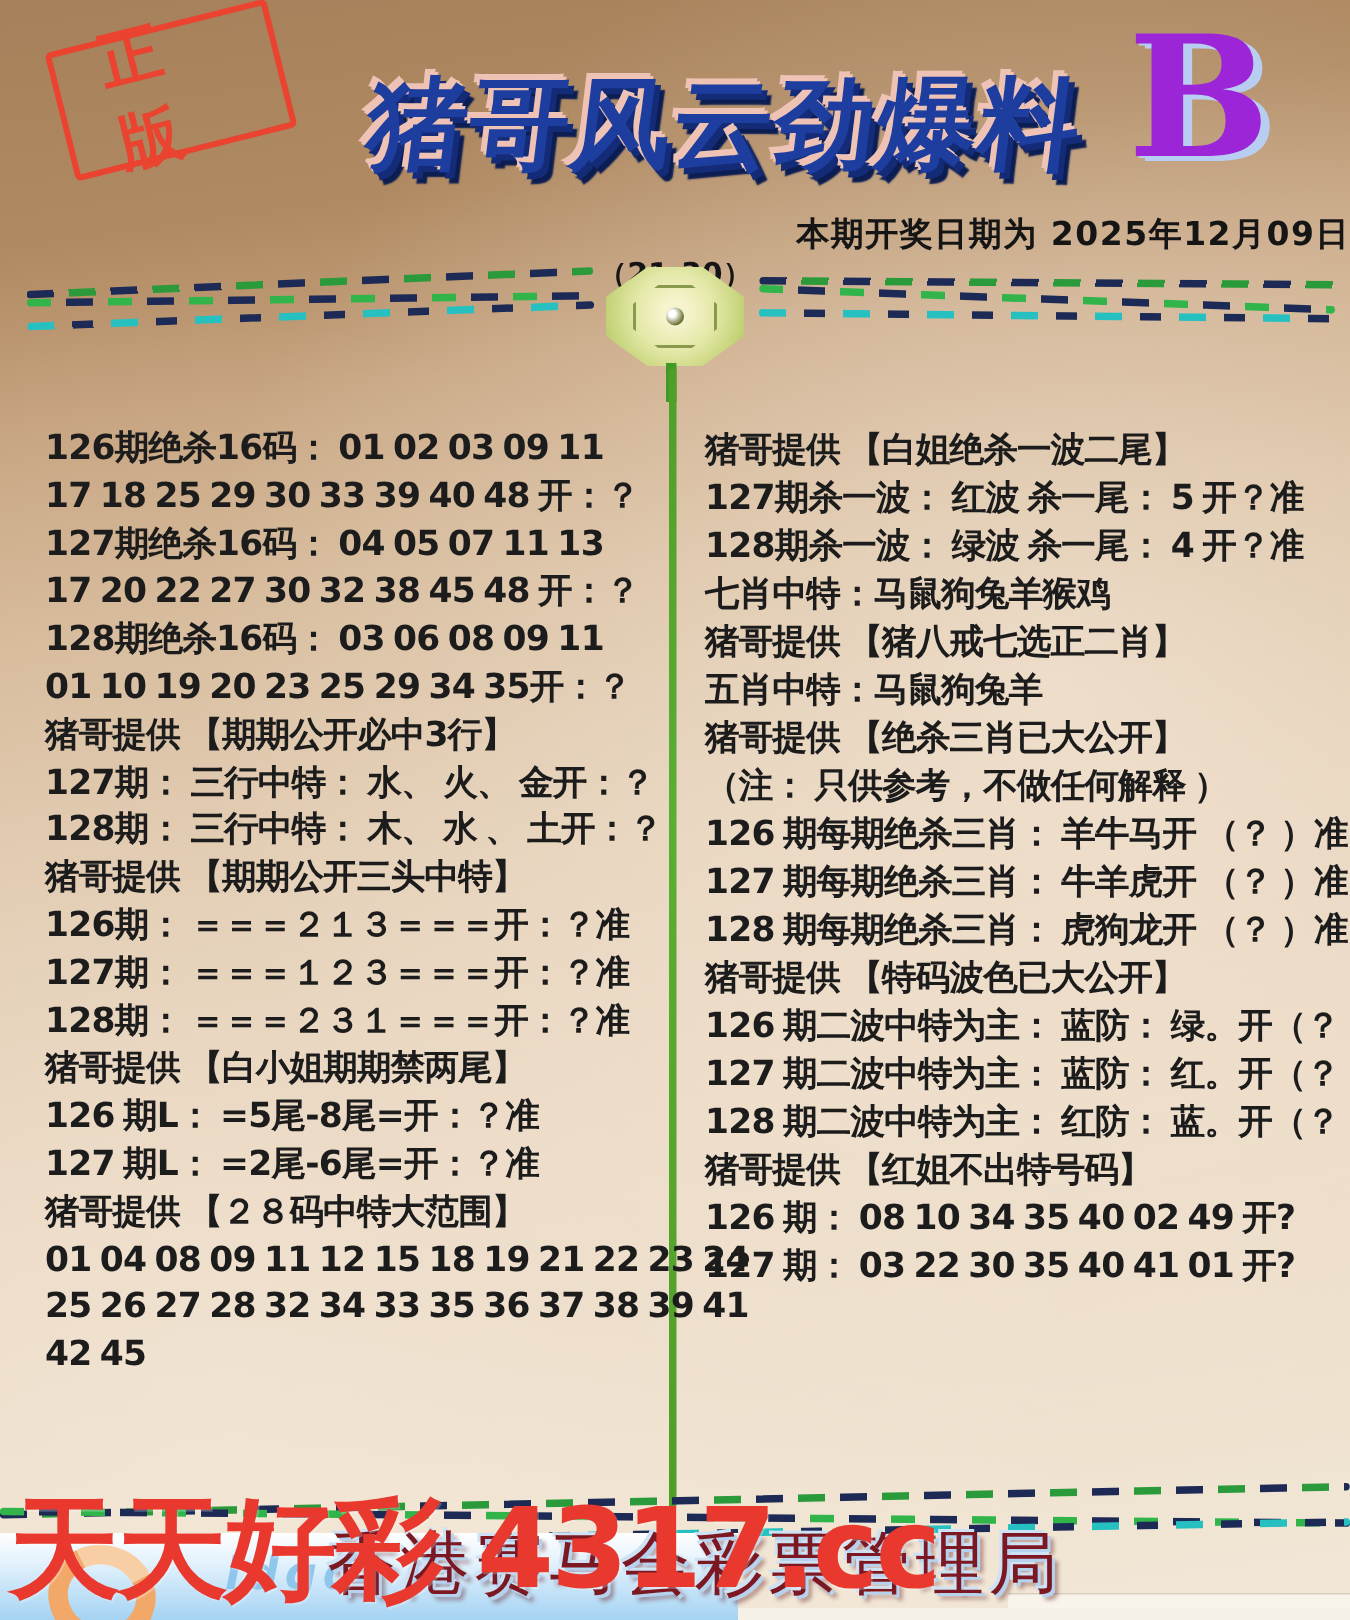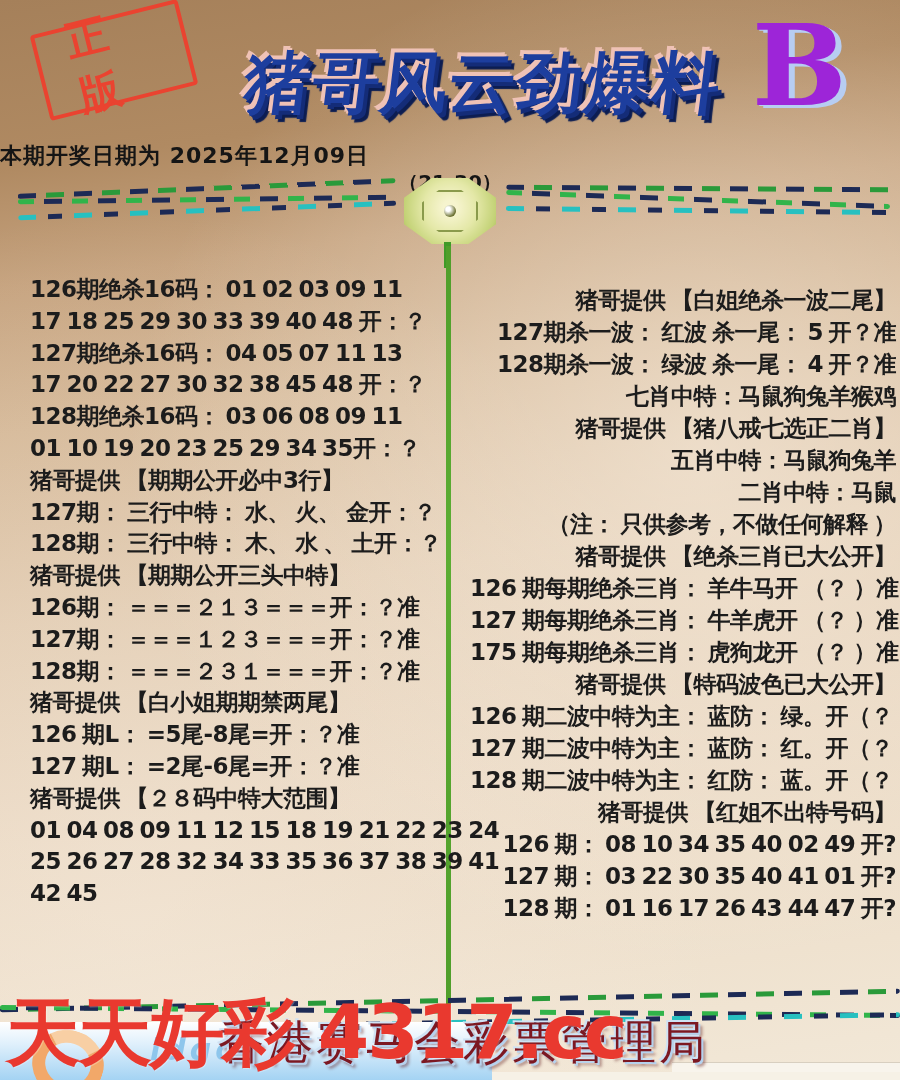--- a/index.html
+++ b/index.html
@@ -17,21 +17,21 @@
     border:4px solid #ea4330;border-radius:4px;transform:rotate(-14deg);
     display:flex;align-items:center;justify-content:center;color:#ea4330;
     font-size:42px;font-weight:bold;letter-spacing:34px;padding-left:30px;box-sizing:border-box;}
   .title{position:absolute;left:198px;top:38px;width:570px;text-align:center;
     font-size:67px;font-weight:900;letter-spacing:1px;color:#1d3e9e;
     transform:skewX(-7deg);white-space:nowrap;
     text-shadow:-4px -4px 0 #efc2b6,-2px -2px 0 #efc2b6,4px 4px 0 #142c78,7px 7px 1px #0c1d52;}
   .edition{position:absolute;left:752px;top:10px;font-family:"DejaVu Serif","Liberation Serif",serif;
     font-size:112px;font-weight:bold;color:#9d25d8;line-height:1;
     text-shadow:6px 3px 0 #b7cdf2,2px 1px 0 #b7cdf2;}
-  .date-line{position:absolute;left:0;top:141px;width:900px;text-align:left;
+  .date-line{position:absolute;left:0;top:141px;width:900px;text-align:right;
     font-size:22px;font-weight:bold;color:#151515;letter-spacing:1px;}
   .time-line{position:absolute;left:0;top:169px;width:900px;text-align:center;
     font-size:20px;font-weight:bold;color:#151515;}
   
   .waveband{position:absolute;height:36px;}
   .wb-left{left:18px;top:186px;width:378px;transform:rotate(-1.6deg);}
   .wb-right{left:506px;top:186px;width:384px;transform:rotate(1.2deg);}
   .wb-footer{left:0;top:998px;width:900px;transform:rotate(-.4deg);}
   .wr{display:block;height:5px;margin-bottom:6px;border-radius:3px;}
   .wr1{background:repeating-linear-gradient(90deg,#1d2a55 0 18px,transparent 18px 28px,#2a9a3a 28px 46px,transparent 46px 56px);transform:skewY(-0.8deg);}
@@ -47,24 +47,24 @@
   .emblem::after{content:"";position:absolute;left:40px;top:27px;width:12px;height:12px;
     border-radius:50%;background:radial-gradient(circle at 35% 35%,#fff 20%,#6a7030 70%);}
   .stem{position:absolute;left:444px;top:242px;height:26px;width:0;
     border-left:7px dashed #3f9a28;}
   
   .vdivider{position:absolute;left:446px;top:246px;width:5px;height:758px;
     background:linear-gradient(180deg,#4f9e2a,#5cad33 40%,#4f9e2a);}
   
   .col{position:absolute;font-weight:bold;color:#1c1c1c;white-space:nowrap;
     letter-spacing:-.5px;word-spacing:-2px;}
-  .col-left{left:30px;top:274px;width:412px;font-size:23px;}
+  .col-left{left:30px;top:284px;width:412px;font-size:23px;}
   .col-left .line{line-height:31.8px;}
   .col-right{left:470px;top:284px;width:426px;font-size:23px;}
-  .col-right .line{line-height:32px;text-align:right;}
+  .col-right .line{line-height:32px;}
   
   .logo-box{position:absolute;left:0;top:1022px;width:492px;height:58px;
     background:linear-gradient(180deg,#ffffff 0%,#e2f1fc 35%,#a4d3f3 100%);z-index:2;}
   .logo-ring{position:absolute;left:32px;top:1030px;width:46px;height:42px;border-radius:50%;
     border:13px solid #f2a869;border-top-color:#f8cfa4;transform:rotate(18deg);z-index:3;}
   .logo-text{position:absolute;left:150px;top:1032px;font-size:30px;font-weight:bold;
     font-style:italic;color:#8ec6ec;z-index:3;letter-spacing:4px;}
   .issuer{position:absolute;left:218px;top:1012px;font-size:46px;font-weight:400;
     color:#7c1822;letter-spacing:3px;white-space:nowrap;z-index:4;
     text-shadow:2px 2px 0 #b6d2ee,-2px -2px 0 #cfe2f4,4px 4px 3px rgba(90,20,25,.45);}
@@ -131,34 +131,32 @@
       <div class="line">42 45</div>
     </div>
 
   <div class="col col-right">
       <div class="line">猪哥提供 【白姐绝杀一波二尾】</div>
       <div class="line">127期杀一波： 红波 杀一尾： 5 开？准</div>
       <div class="line">128期杀一波： 绿波 杀一尾： 4 开？准</div>
       <div class="line">七肖中特：马鼠狗兔羊猴鸡</div>
       <div class="line">猪哥提供 【猪八戒七选正二肖】</div>
       <div class="line">五肖中特：马鼠狗兔羊</div>
-      <div class="line">二肖中特：马鼠</div>
+      <div class="line">猪哥提供 【绝杀三肖已大公开】</div>
       <div class="line">（注： 只供参考，不做任何解释 ）</div>
-      <div class="line">猪哥提供 【绝杀三肖已大公开】</div>
       <div class="line">126 期每期绝杀三肖： 羊牛马开 （？ ）准</div>
       <div class="line">127 期每期绝杀三肖： 牛羊虎开 （？ ）准</div>
-      <div class="line">175 期每期绝杀三肖： 虎狗龙开 （？ ）准</div>
+      <div class="line">128 期每期绝杀三肖： 虎狗龙开 （？ ）准</div>
       <div class="line">猪哥提供 【特码波色已大公开】</div>
       <div class="line">126 期二波中特为主： 蓝防： 绿。开（？ ）</div>
       <div class="line">127 期二波中特为主： 蓝防： 红。开（？ ）</div>
       <div class="line">128 期二波中特为主： 红防： 蓝。开（？ ）</div>
       <div class="line">猪哥提供 【红姐不出特号码】</div>
       <div class="line">126 期： 08 10 34 35 40 02 49 开?</div>
       <div class="line">127 期： 03 22 30 35 40 41 01 开?</div>
-      <div class="line">128 期： 01 16 17 26 43 44 47 开?</div>
     </div>
 
   <div class="waveband wb-footer">
     <i class="wr wr1"></i>
       <i class="wr wr2"></i>
       <i class="wr wr3"></i>
   </div>
 
   <div class="corner-strip"></div>
   <div class="bottom-strip"></div>

